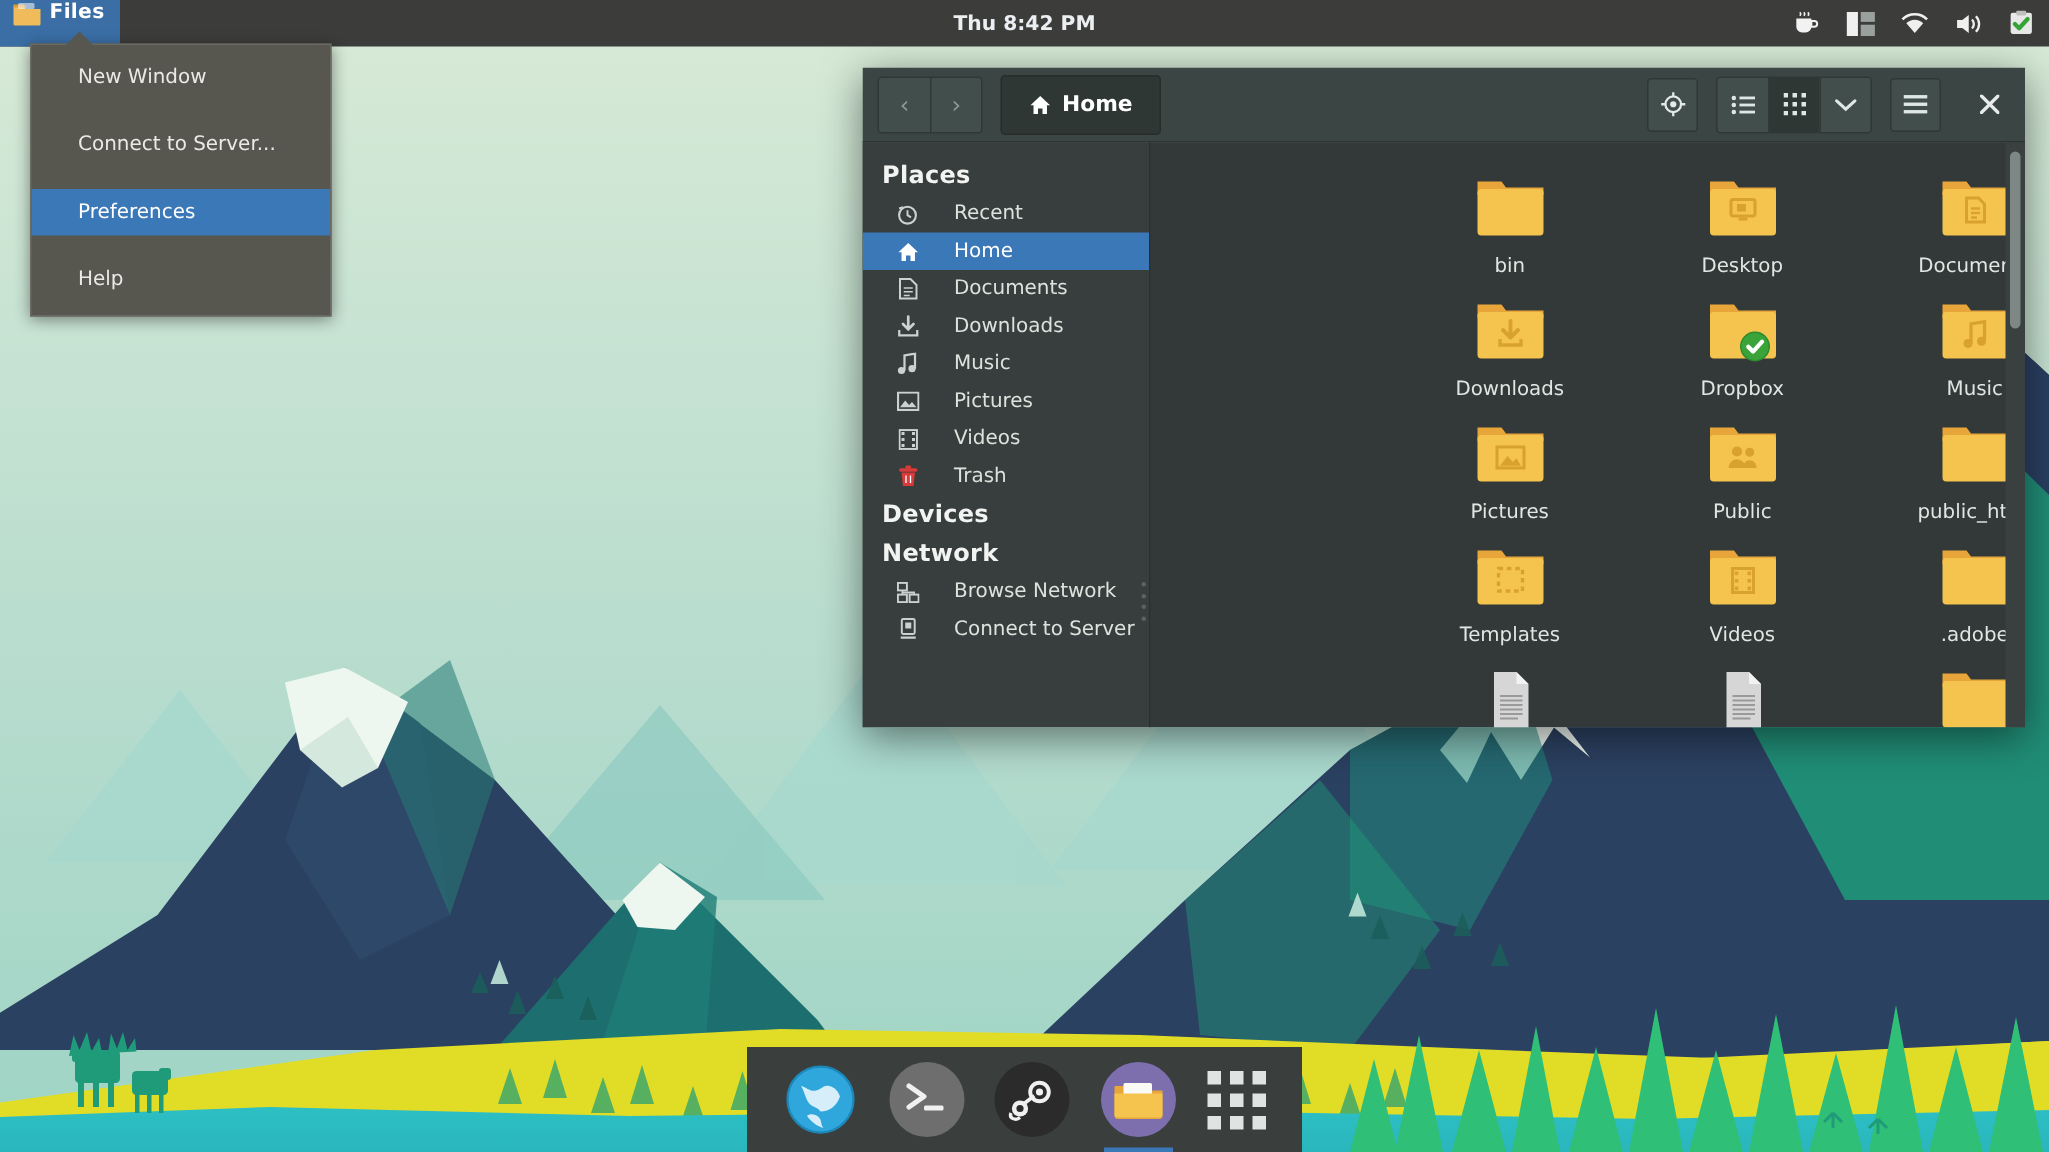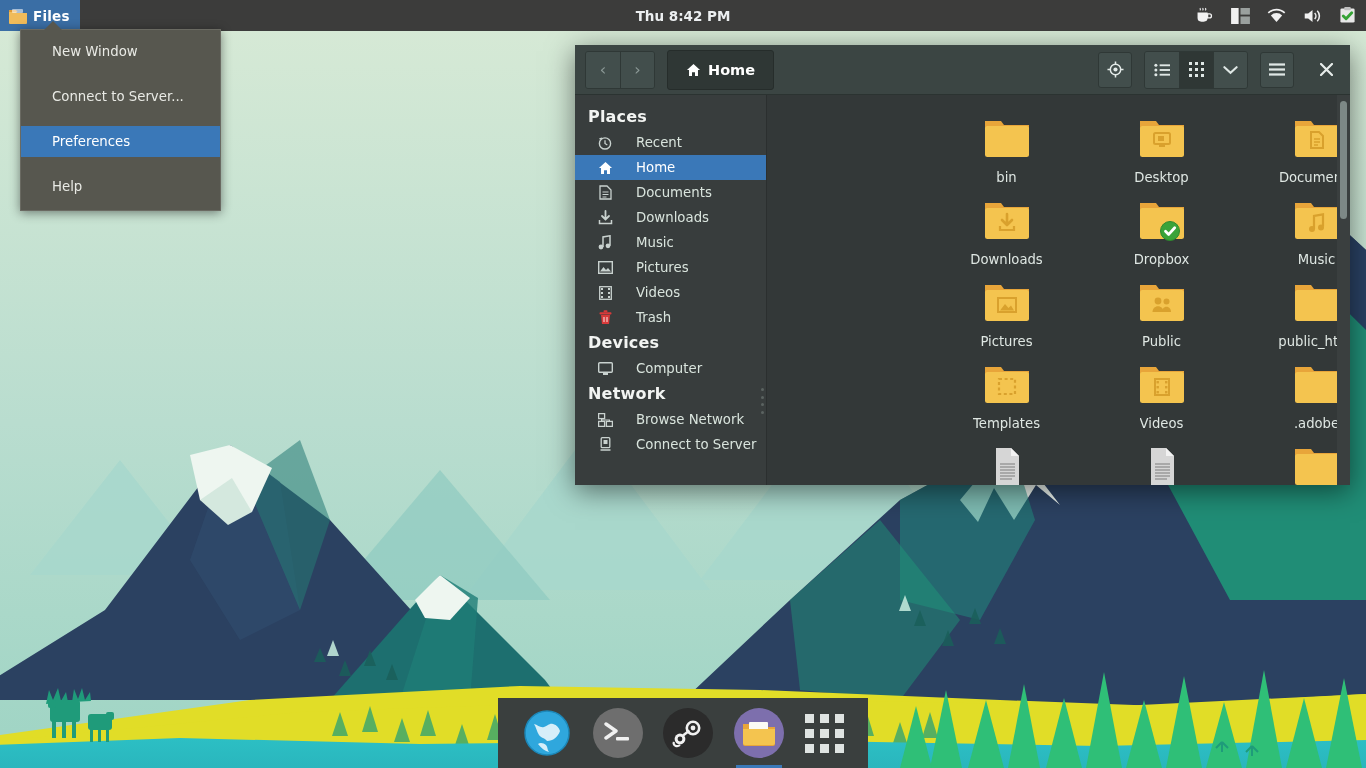--- a/index.html
+++ b/index.html
@@ -13,21 +13,21 @@
   
   #desktop { position:absolute; inset:0; width:1366px; height:768px; overflow:hidden; }
   #wall { position:absolute; inset:0; }
 
   
   #top-panel {
     position:absolute; top:0; left:0; width:1366px; height:31px;
     background:#3c3c3b; display:flex; align-items:center; z-index:50;
   }
   .menu-trigger {
-    display:flex; align-items:center; gap:5px;
+    display:flex; gap:5px;
     height:31px; padding:0 10px 0 8px;
     background:#3a6ea5; cursor:pointer;
   }
   .menu-trigger .lbl { color:#fff; font-size:13.5px; font-weight:bold; letter-spacing:.2px; }
   #clock {
     position:absolute; left:0; right:0; text-align:center;
     color:#eceff1; font-size:13.5px; font-weight:bold; pointer-events:none;
   }
   #tray {
     position:absolute; right:10px; top:0; height:31px;
@@ -529,29 +529,20 @@
               <g stroke="#ffffff" stroke-width="0.9">
                   <path d="M5 7v5M8 7v5"></path>
                 </g>
             </svg>
           </span>
           <span>Trash</span>
         </div>
 
         <div class="sb-head">Devices</div>
 
-        <div class="sb-item">
-          <span class="ic">
-            <svg width="15" height="14" viewBox="0 0 15 14">
-              <rect x="0.7" y="0.7" width="13.6" height="9.6" rx="1" fill="none" stroke="#c9d2cf" stroke-width="1.4"></rect>
-              <rect x="5" y="11" width="5" height="2" fill="#c9d2cf"></rect>
-            </svg>
-          </span>
-          <span>Computer</span>
-        </div>
 
         <div class="sb-head">Network</div>
 
         <div class="sb-item">
           <span class="ic">
             <svg width="15" height="14" viewBox="0 0 15 14">
               <rect x="0.6" y="0.6" width="6" height="5" fill="none" stroke="#c9d2cf" stroke-width="1.3"></rect>
               <rect x="8.4" y="8.4" width="6" height="5" fill="none" stroke="#c9d2cf" stroke-width="1.3"></rect>
               <rect x="0.6" y="8.4" width="6" height="5" fill="none" stroke="#c9d2cf" stroke-width="1.3"></rect>
               <path d="M3.6 5.6v2.8M11.4 8.4V7H3.6" stroke="#c9d2cf" stroke-width="1.2" fill="none"></path>

